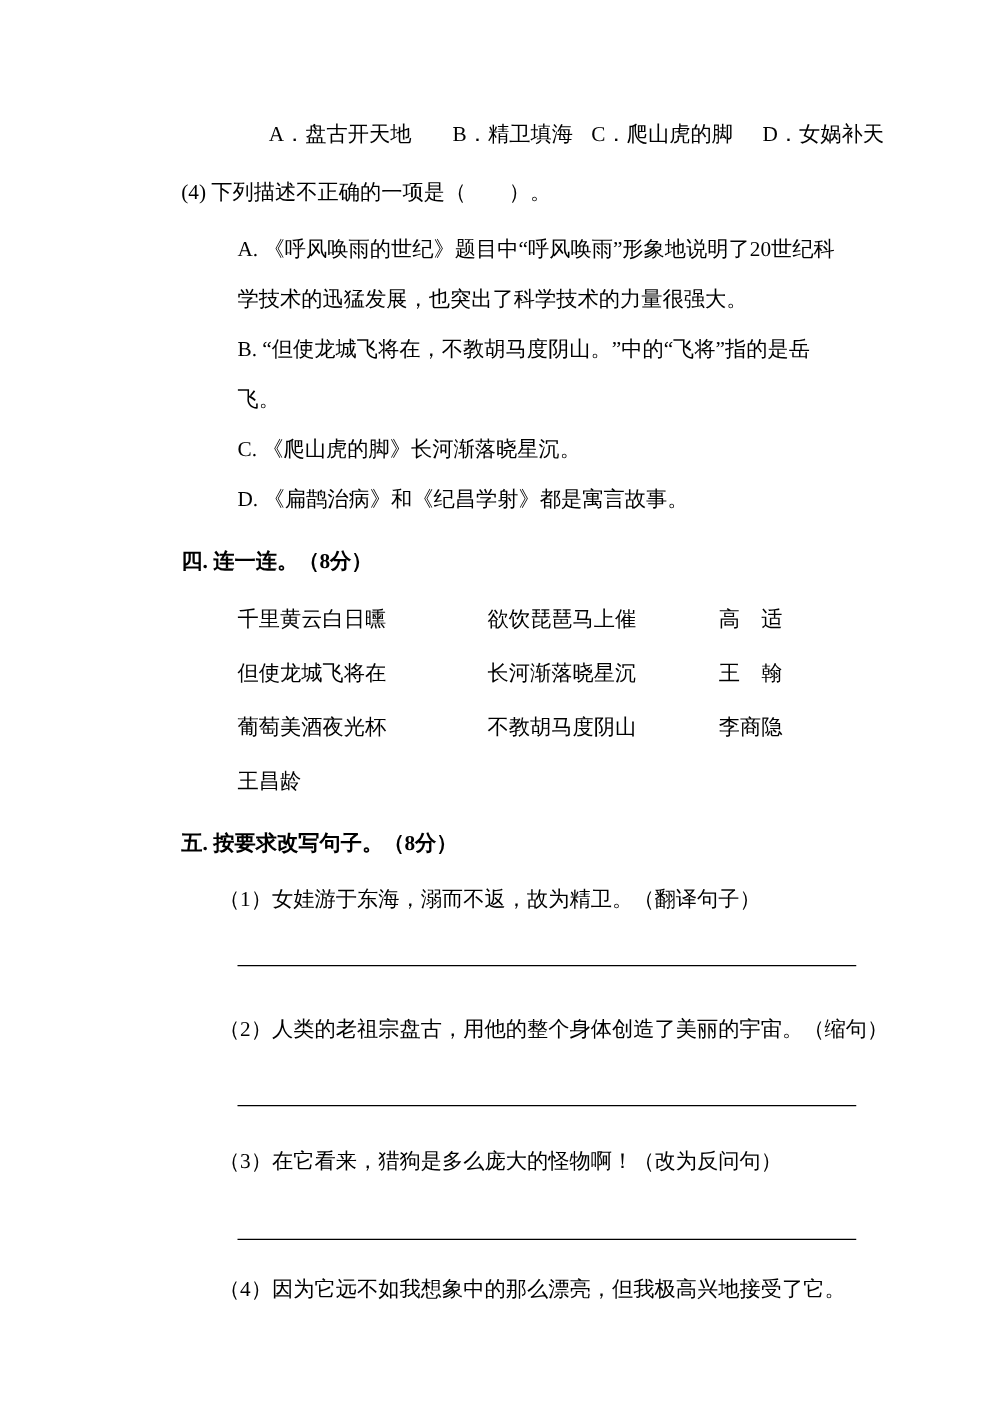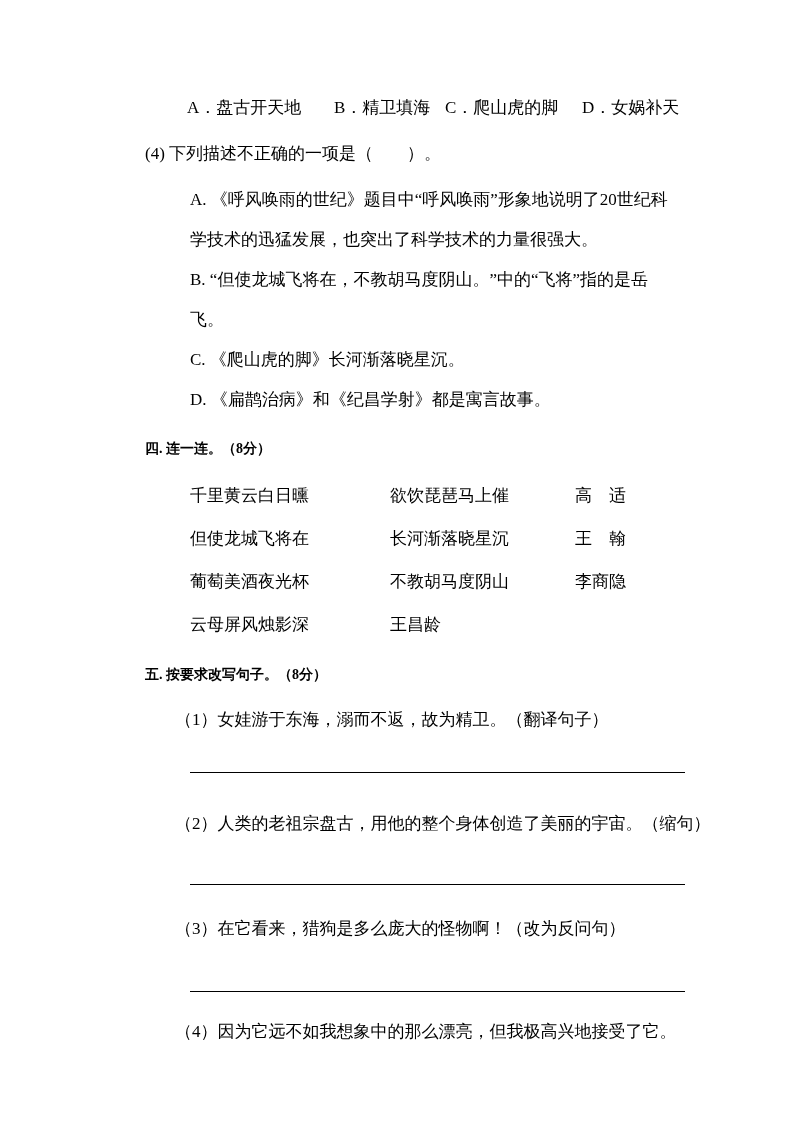--- a/index.html
+++ b/index.html
@@ -15,21 +15,21 @@
     color: #000000;
     font-family: "Liberation Serif", "DejaVu Serif", serif;
     font-size: 17px;
     box-sizing: border-box;
     padding: 96px 60px 0 145px;
     overflow: hidden;
   }
   .options-row {
     display: flex;
     gap: 0;
-    margin-left: 42px;
+    margin-left: 70px;
     line-height: 24px;
     align-items: flex-end;
   }
   .options-row span { display: inline-block; }
   .options-row span:nth-child(1) { width: 147px; }
   .options-row span:nth-child(2) { width: 111px; }
   .options-row span:nth-child(3) { width: 137px; }
   .q4-stem {
     margin: 22px 0 0 0;
     line-height: 24px;
@@ -37,21 +37,21 @@
   .q4-options {
     margin: 14px 0 0 45px;
     width: 490px;
   }
   .q4-options p {
     margin: 0;
     line-height: 40px;
   }
   .section-title {
     font-weight: bold;
-    font-size: 14px;
+    font-size: 17px;
     margin: 16px 0 0 0;
     line-height: 26px;
   }
   .match-grid {
     display: grid;
     grid-template-columns: 200px 185px 1fr;
     margin: 12px 0 0 45px;
     line-height: 43px;
   }
   .rewrite-block {
@@ -110,21 +110,20 @@
   <div class="match-grid">
     <span>千里黄云白日曛</span>
     <span>欲饮琵琶马上催</span>
     <span>高　适</span>
     <span>但使龙城飞将在</span>
     <span>长河渐落晓星沉</span>
     <span>王　翰</span>
     <span>葡萄美酒夜光杯</span>
     <span>不教胡马度阴山</span>
     <span>李商隐</span>
-    <span>云母屏风烛影深</span>
     <span>王昌龄</span>
   </div>
 
   <h3 class="section-title">五. 按要求改写句子。（8分）</h3>
 
   <div class="rewrite-block">
 
     <div class="rewrite-item item-1">
       <p>（1）女娃游于东海，溺而不返，故为精卫。（翻译句子）</p>
       <div class="answer-line line-1"></div>

